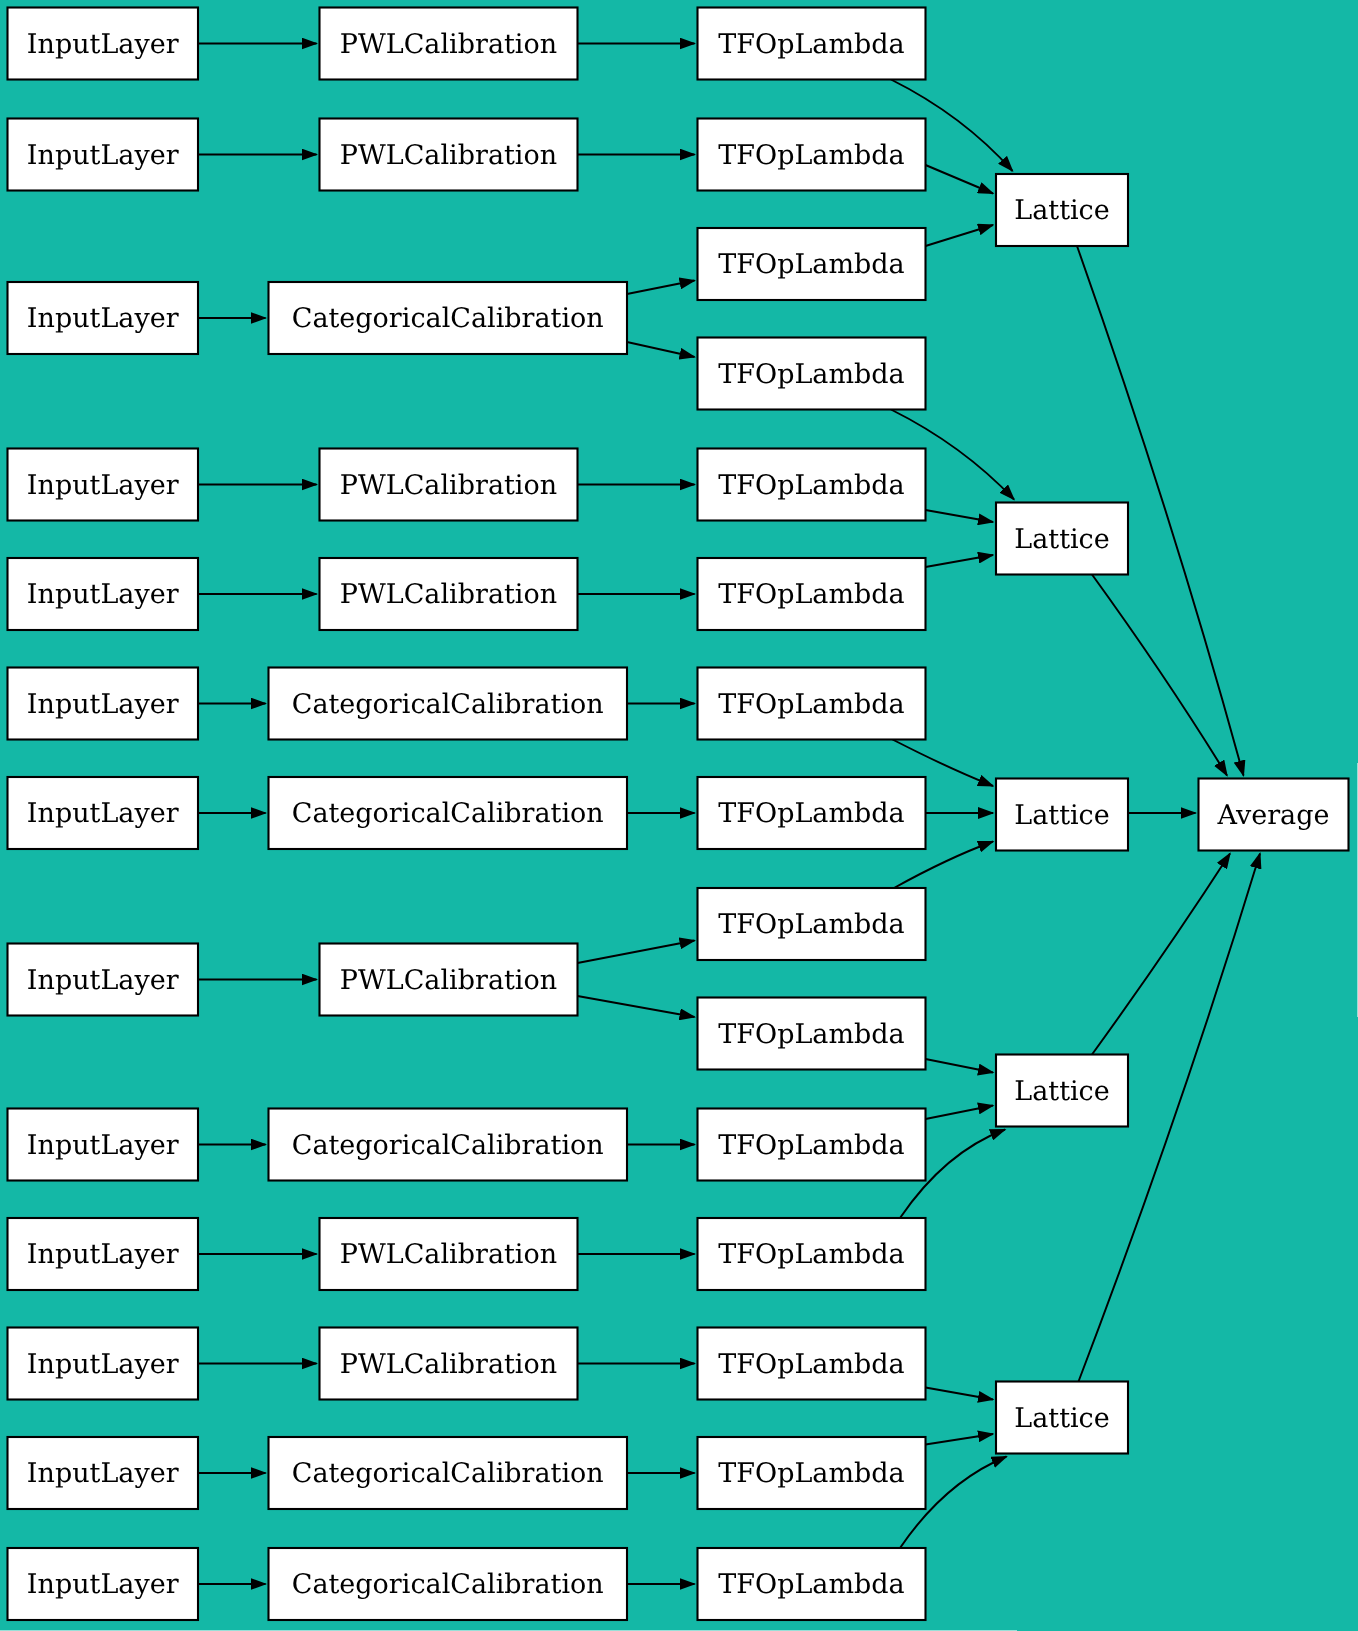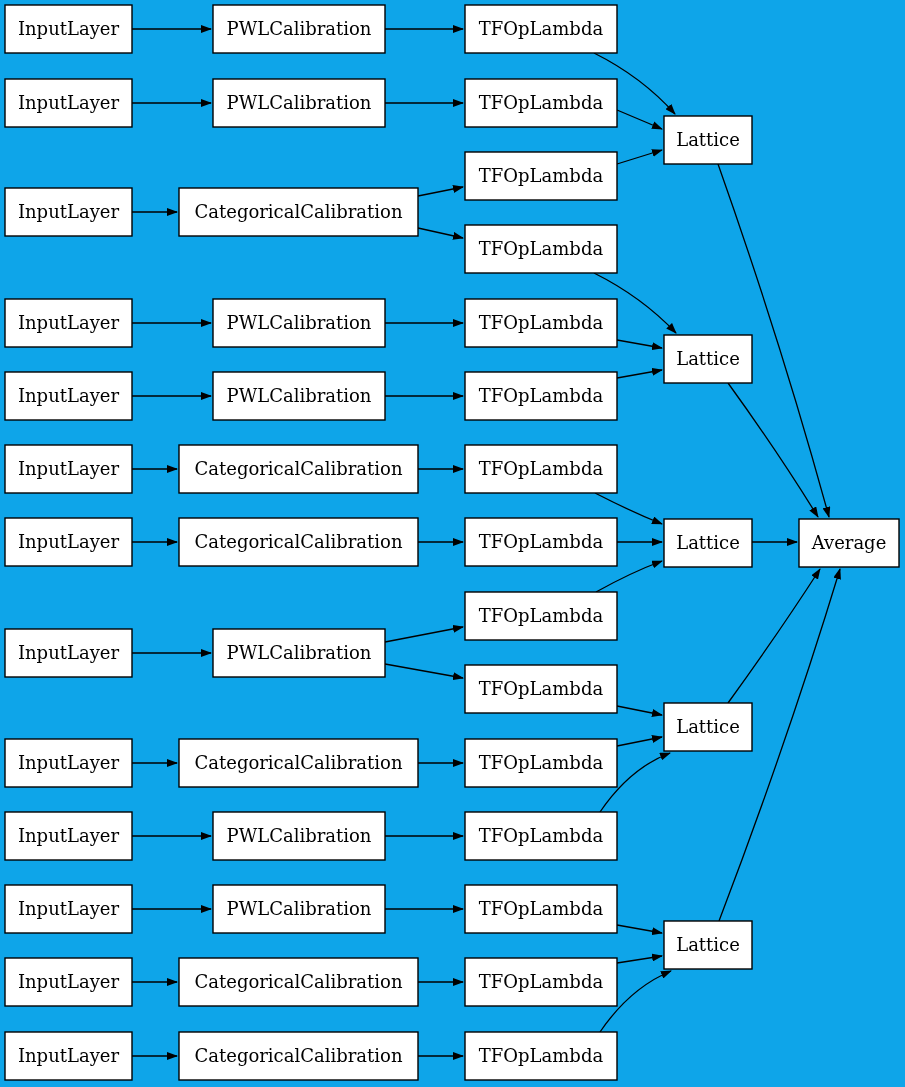--- a/index.html
+++ b/index.html
@@ -4,21 +4,21 @@
 <style>
   html, body {
     margin: 0;
     padding: 0;
     background: #ffffff;
   }
   .canvas-wrap {
     width: 905px;
     height: 1087px;
     position: relative;
-    background: #0ea5e9;
+    background: #14b8a6;
     overflow: hidden;
   }
   svg text {
     font-family: "DejaVu Serif", "Liberation Serif", serif;
     font-size: 18px;
     fill: #000000;
   }
   svg rect.node {
     fill: #ffffff;
     stroke: #000000;

